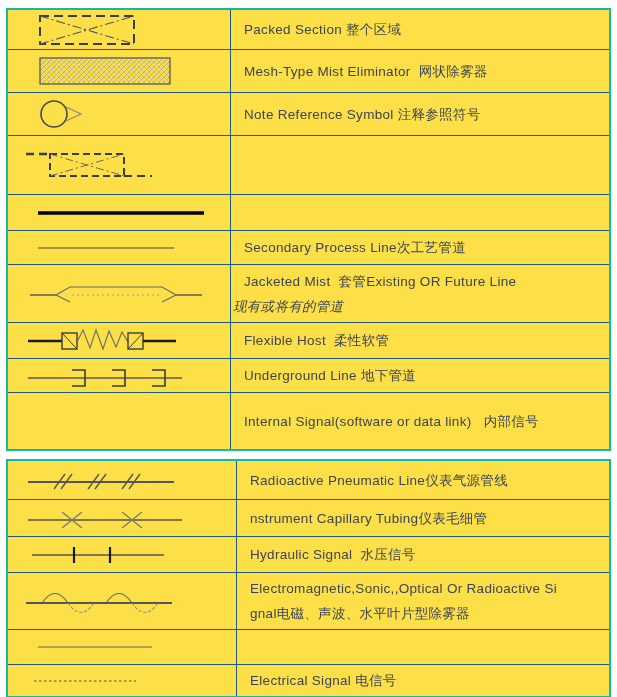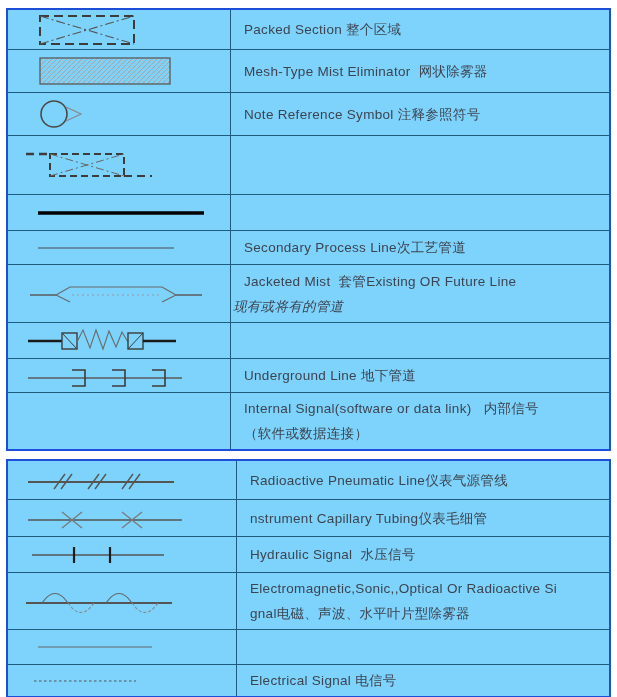--- a/index.html
+++ b/index.html
@@ -1,18 +1,18 @@
 <!DOCTYPE html>
 <html><head>
 <meta charset="utf-8">
 <style>
   html,body { margin:0; padding:0; background:#ffffff; }
   body { width:617px; height:697px; font-family:"Liberation Sans","DejaVu Sans",sans-serif; }
   .page { padding:8px 6px 0 6px; }
-  .tbl { width:605px; box-sizing:border-box; border:2px solid #1d4ed8; background:#7dd3fc; }
+  .tbl { width:605px; box-sizing:border-box; border:2px solid #14b8a6; background:#fde047; }
   .tbl + .tbl { margin-top:8px; }
   .tr { display:flex; box-sizing:border-box; border-top:1.5px solid #1f5b7d; }
   .tr:first-child { border-top:none; }
   .td { box-sizing:border-box; }
   .td.sym { flex:none; display:flex; align-items:center; border-right:1.5px solid #1f5b7d; overflow:hidden; }
   .t1 .td.sym { width:223px; }
   .t2 .td.sym { width:229px; }
   .td.lbl { flex:1; display:flex; flex-direction:column; justify-content:center; padding-left:13px; overflow:hidden; }
   .line { font-size:13.5px; color:#3d4450; letter-spacing:0.3px; line-height:25px; white-space:pre-wrap; }
   .line.outdent { margin-left:-11px;font-style:italic; }
@@ -120,41 +120,43 @@
         <svg class="symsvg" viewBox="0 0 210 38">
           <line x1="4" y1="19" x2="38" y2="19" stroke="#1a1a1a" stroke-width="2.6"></line>
           <rect x="38" y="11" width="15" height="16" fill="none" stroke="#3c3c3c" stroke-width="1.4"></rect>
           <line x1="38" y1="11" x2="53" y2="27" stroke="#3c3c3c" stroke-width="1"></line>
           <path d="M53,20 L59,8 L66,26 L72,8 L79,27 L85,9 L92,25 L98,10 L104,20" fill="none" stroke="#6a6a6a" stroke-width="1.1"></path>
           <rect x="104" y="11" width="15" height="16" fill="none" stroke="#3c3c3c" stroke-width="1.4"></rect>
           <line x1="104" y1="27" x2="119" y2="11" stroke="#3c3c3c" stroke-width="1"></line>
           <line x1="119" y1="19" x2="152" y2="19" stroke="#1a1a1a" stroke-width="2.6"></line>
         </svg>
       </div>
+      <div class="td lbl">
+        <div class="line">Flexible Host  柔性软管</div>
+      </div>
     </div>
 
     <div class="tr" style="height:34px">
       <div class="td sym">
         <svg class="symsvg" viewBox="0 0 210 38">
           <line x1="4" y1="21" x2="158" y2="21" stroke="#5a5a5a" stroke-width="1.4"></line>
           <path d="M48,13 h13 v16 h-13" fill="none" stroke="#3c3c3c" stroke-width="1.6"></path>
           <path d="M88,13 h13 v16 h-13" fill="none" stroke="#3c3c3c" stroke-width="1.6"></path>
           <path d="M128,13 h13 v16 h-13" fill="none" stroke="#3c3c3c" stroke-width="1.6"></path>
         </svg>
       </div>
       <div class="td lbl">
         <div class="line">Underground Line 地下管道</div>
       </div>
     </div>
 
     <div class="tr" style="height:57px">
       <div class="td sym"></div>
       <div class="td lbl">
         <div class="line">Internal Signal(software or data link)   内部信号</div>
-        <div class="line">（软件或数据连接）</div>
       </div>
     </div>
 
   </div>
 
   <div class="tbl t2">
 
     <div class="tr" style="height:38px">
       <div class="td sym">
         <svg class="symsvg" viewBox="0 0 210 38">

